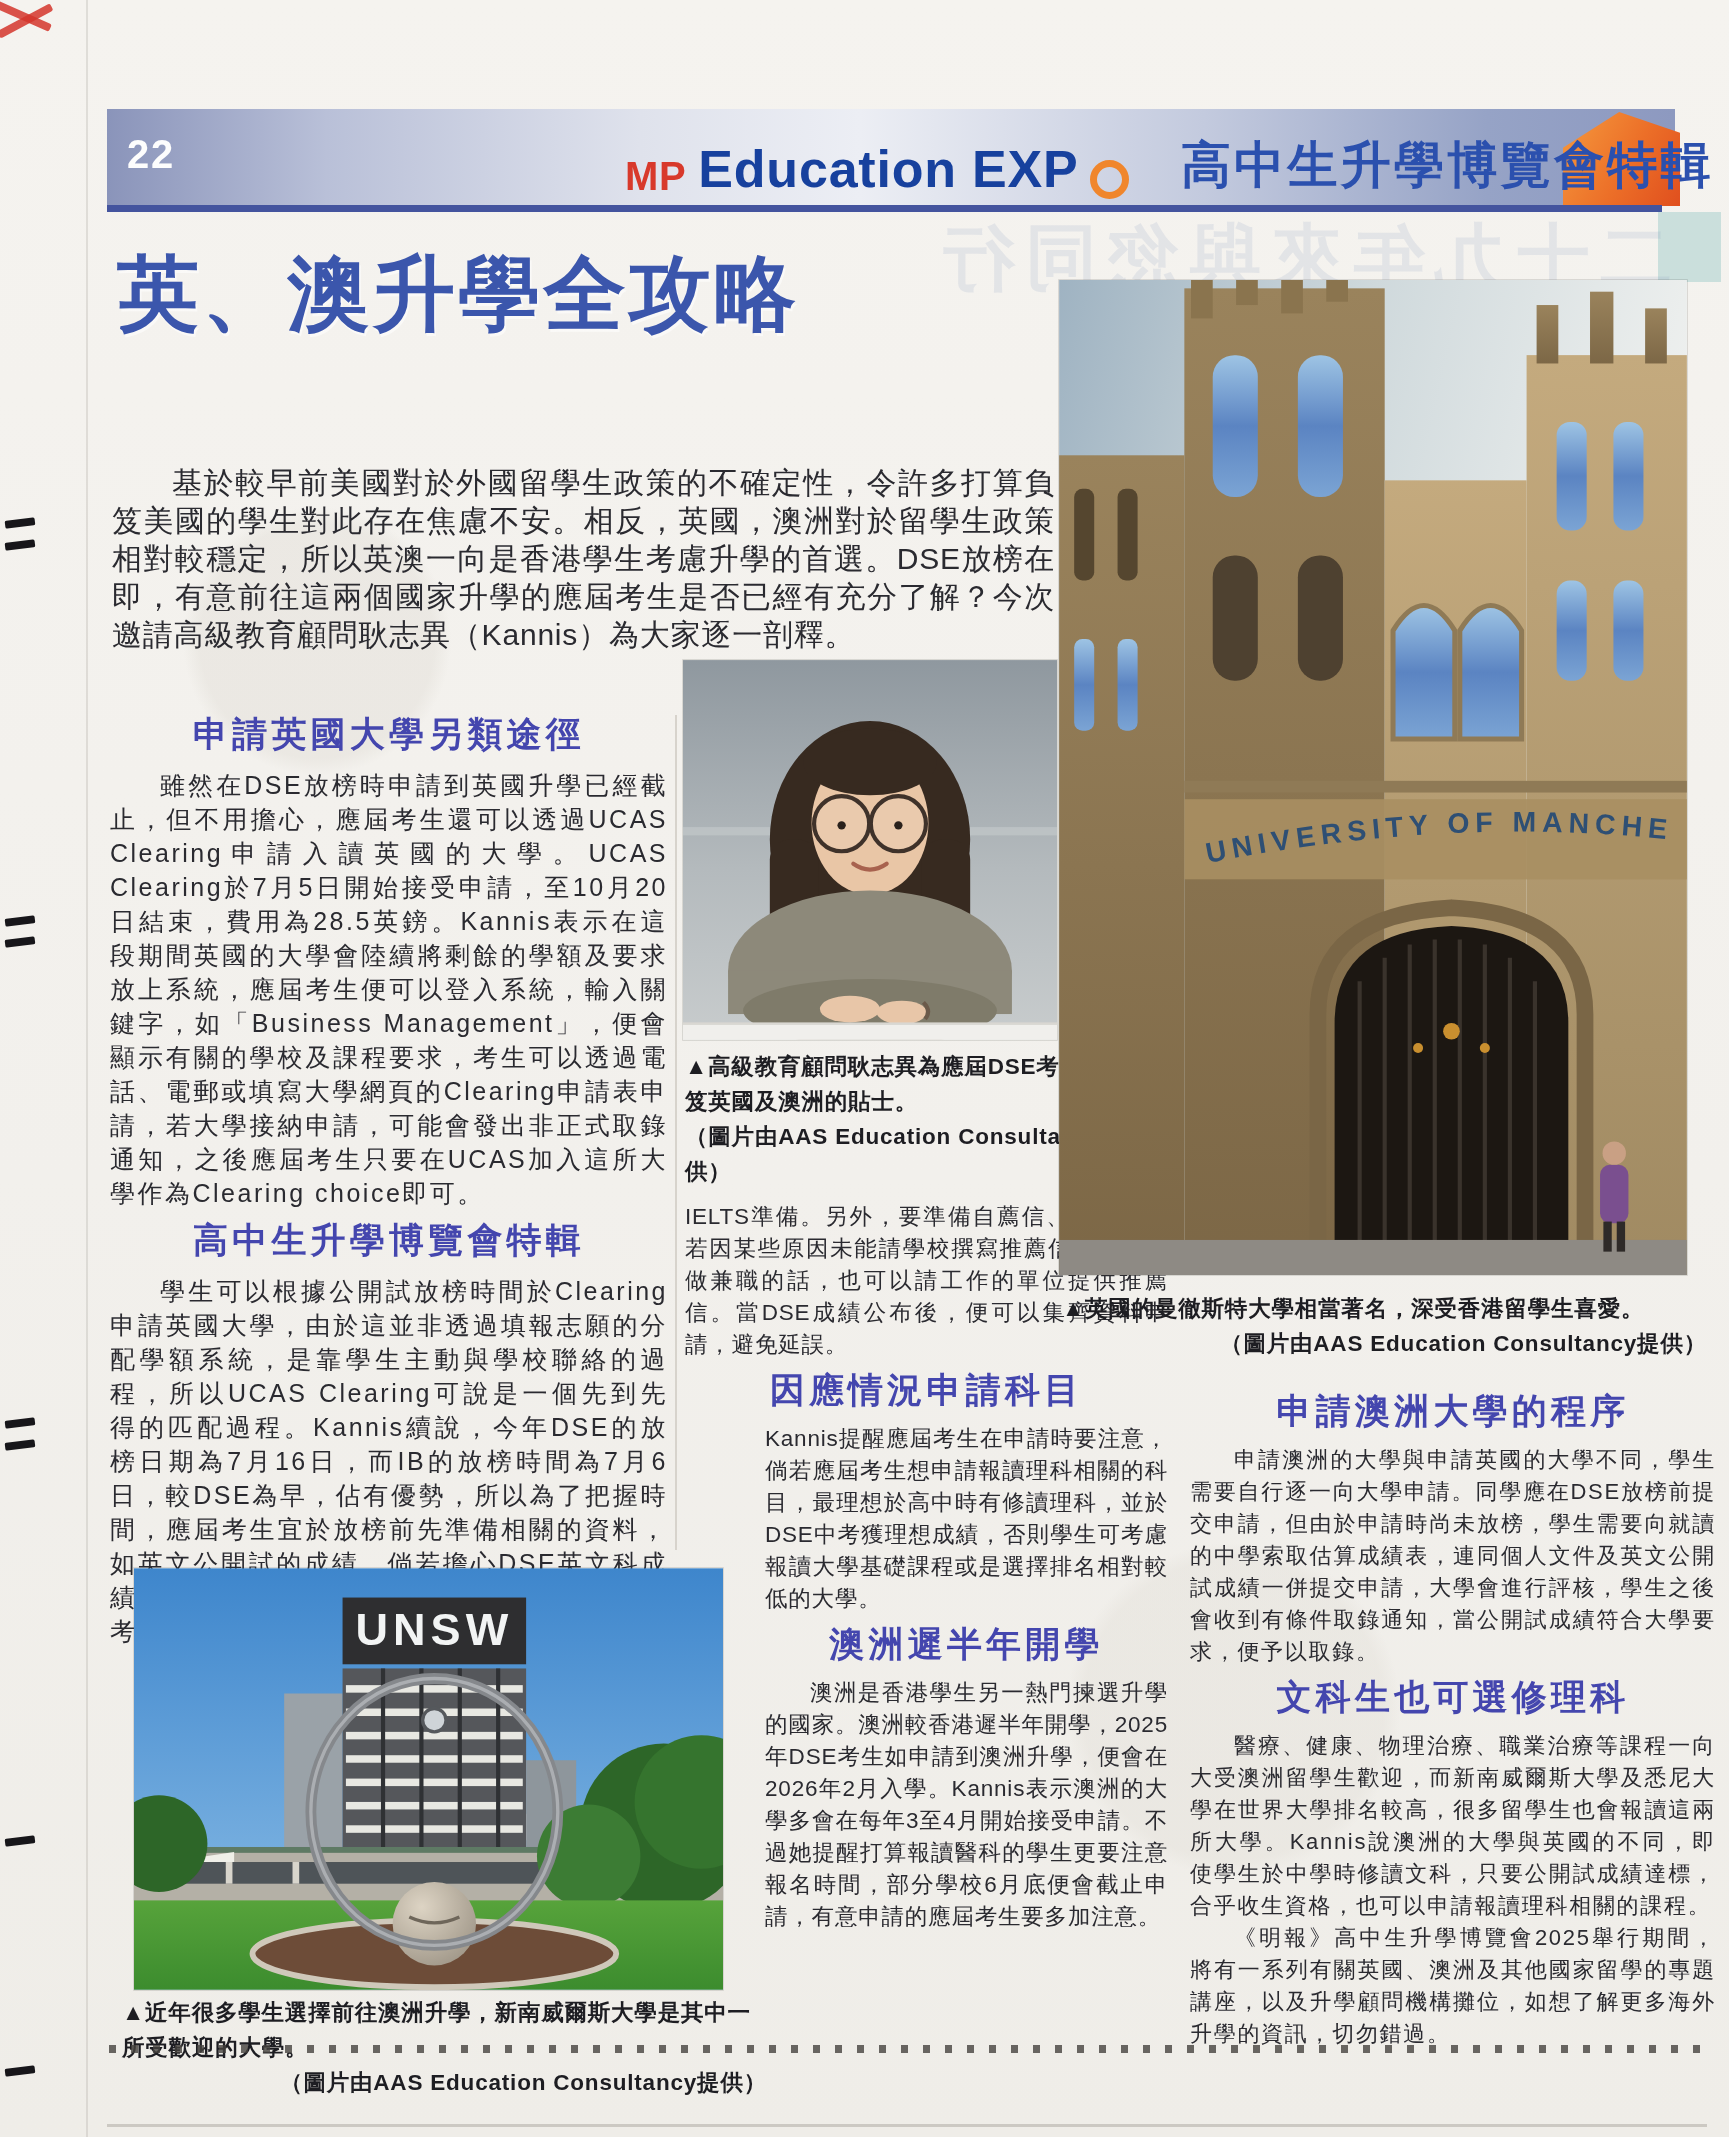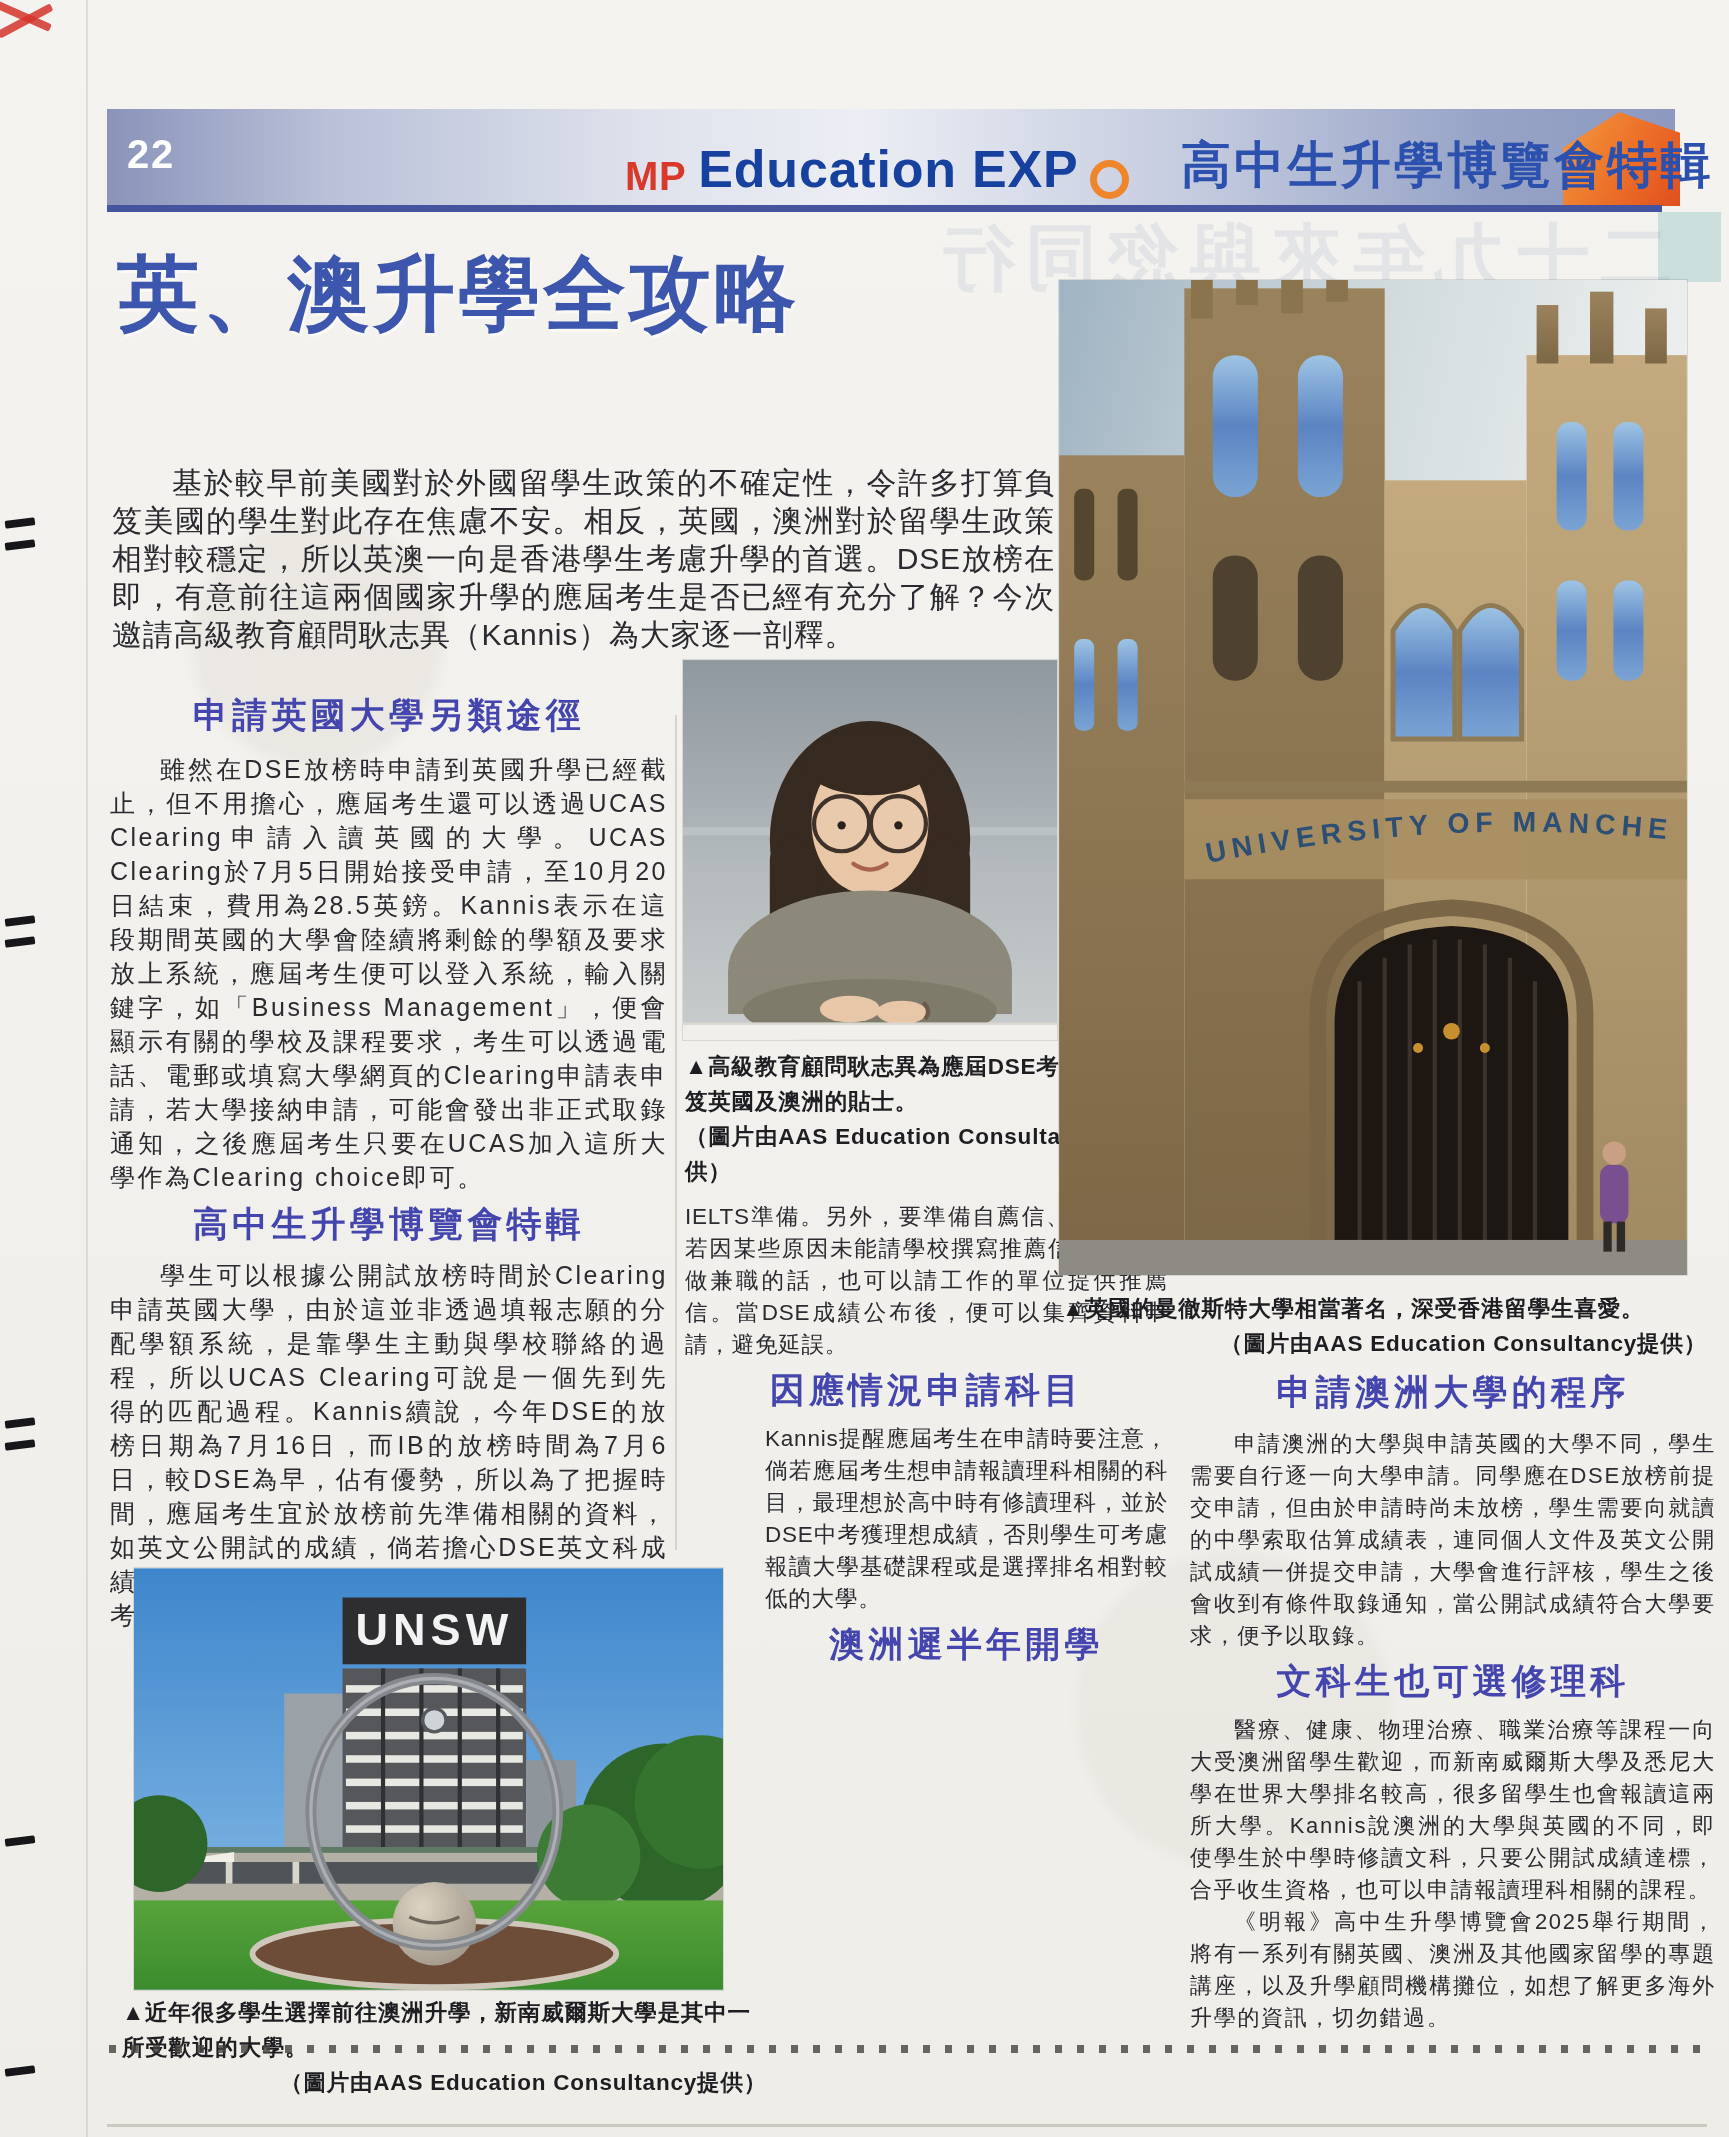--- a/index.html
+++ b/index.html
@@ -58,21 +58,21 @@
   .col{position:absolute;text-align:justify;color:#2a2a30;}
   .col p{margin:0;text-indent:2em;}
   .col p.noindent{text-indent:0;}
   .left-col{left:110px;top:701px;width:558px;font-size:25px;line-height:34px;letter-spacing:2.5px;}
   .mid-col{left:685px;top:1049px;width:483px;font-size:22.5px;line-height:32px;letter-spacing:0.8px;}
   .right-col{left:1190px;top:1379px;width:526px;font-size:22px;line-height:32px;letter-spacing:1.7px;}
   .sec-h{
     font-size:35px;font-weight:900;color:#4446ae;text-align:center;letter-spacing:4.2px;
     margin:13.4px 0 16.7px;text-indent:0 !important;
   }
-  .sec-h:first-child{margin-top:0;font-family:Liberation Mono, monospace;}
+  .sec-h:first-child{margin-top:16px;}
   .wrap-indent{margin-left:80px;}
   .caption{font-weight:bold;font-size:22.5px;line-height:35px;letter-spacing:0.8px;color:#1d1d22;text-align:left;}
   .caption p{margin:0;text-indent:0;}
   .credit-right{text-align:right;}
   .photo-caption-man{position:absolute;left:1062px;top:1291px;width:645px;}
   .photo-caption-unsw{position:absolute;left:122px;top:1995px;width:645px;}
   .mid-caption{margin-bottom:11.7px;}
   
   .photo{position:absolute;box-shadow:0 0 0 0.8px rgba(60,55,48,.18);}
   .photo svg{display:block;}
@@ -176,20 +176,21 @@
   <div class="col mid-col">
     <div class="caption mid-caption">
       <p>▲高級教育顧問耿志異為應屆DSE考生提供負笈英國及澳洲的貼士。</p>
       <p>（圖片由AAS Education Consultancy提供）</p>
     </div>
     <p class="noindent">IELTS準備。另外，要準備自薦信、推薦信，若因某些原因未能請學校撰寫推薦信，但若有做兼職的話，也可以請工作的單位提供推薦信。當DSE成績公布後，便可以集齊資料申請，避免延誤。</p>
     <div class="sec-h">因應情況申請科目</div>
     <div class="wrap-indent">
       <p class="noindent">Kannis提醒應屆考生在申請時要注意，倘若應屆考生想申請報讀理科相關的科目，最理想於高中時有修讀理科，並於DSE中考獲理想成績，否則學生可考慮報讀大學基礎課程或是選擇排名相對較低的大學。</p>
       <div class="sec-h">澳洲遲半年開學</div>
+      <p>澳洲是香港學生另一熱門揀選升學的國家。澳洲較香港遲半年開學，2025年DSE考生如申請到澳洲升學，便會在2026年2月入學。Kannis表示澳洲的大學多會在每年3至4月開始接受申請。不過她提醒打算報讀醫科的學生更要注意報名時間，部分學校6月底便會截止申請，有意申請的應屆考生要多加注意。</p>
     </div>
   </div>
 
   <div class="photo photo-man">
     <svg width="628" height="995" viewBox="0 0 752 1192">
       <defs>
         <linearGradient id="msky" x1="0" y1="0" x2="1" y2="0.35">
           <stop offset="0" stop-color="#9fb3c2"></stop>
             <stop offset="0.45" stop-color="#cfd9dc"></stop>
             <stop offset="1" stop-color="#f2f3f1"></stop>

